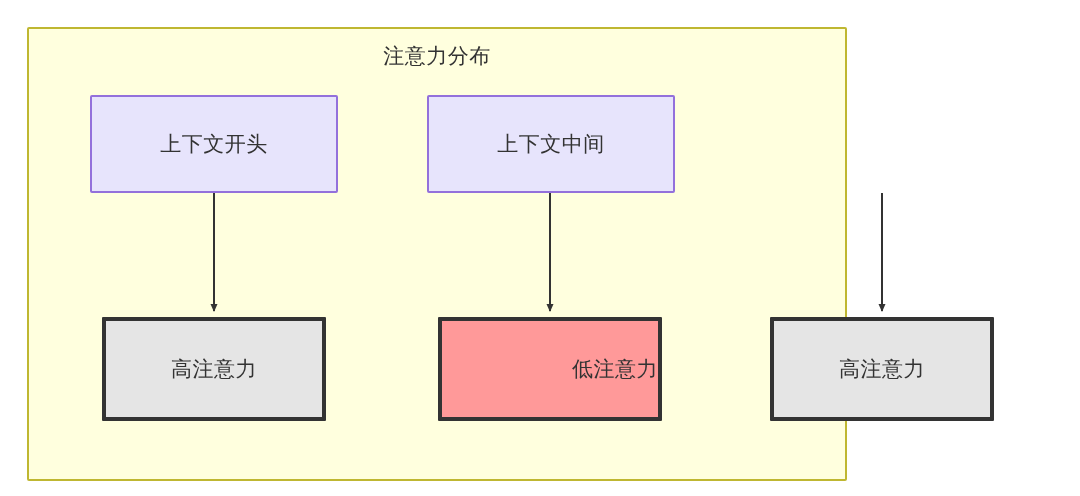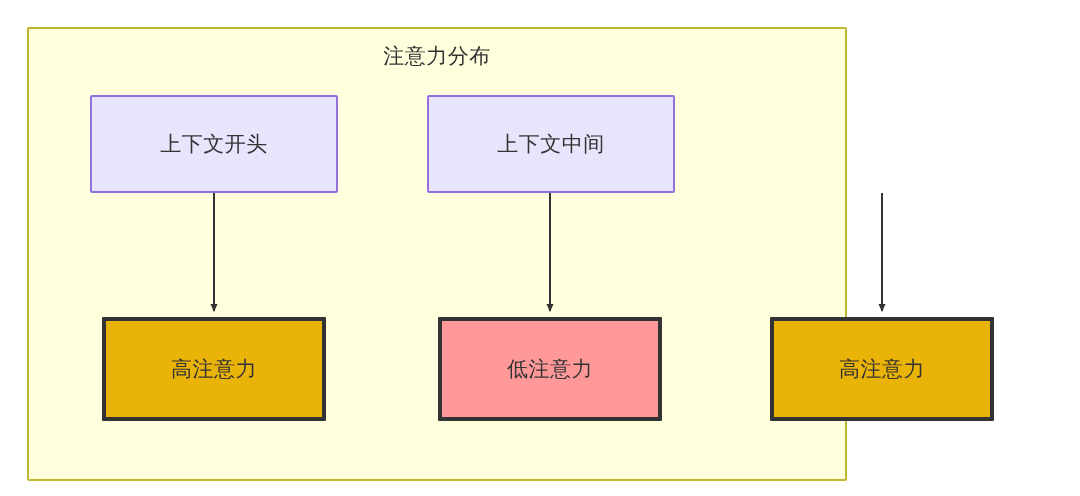--- a/index.html
+++ b/index.html
@@ -80,22 +80,22 @@
     align-items: center;
     justify-content: center;
   }
   .node-bottom .node-label {
     font-size: 21px;
     line-height: 26px;
     color: #333333;
     letter-spacing: 0.5px;
     white-space: nowrap;
   }
-  .fill-high { background: #eab308; }
-  .fill-low  { background: #ff9999; }
+  .fill-high { background: #e5e5e5; }
+  .fill-low  { background: #ff9999; justify-content: flex-end; }
 
   
   .edge {
     position: absolute;
     top: 0;
     left: 0;
     width: 1080px;
     height: 496px;
     pointer-events: none;
     overflow: visible;

